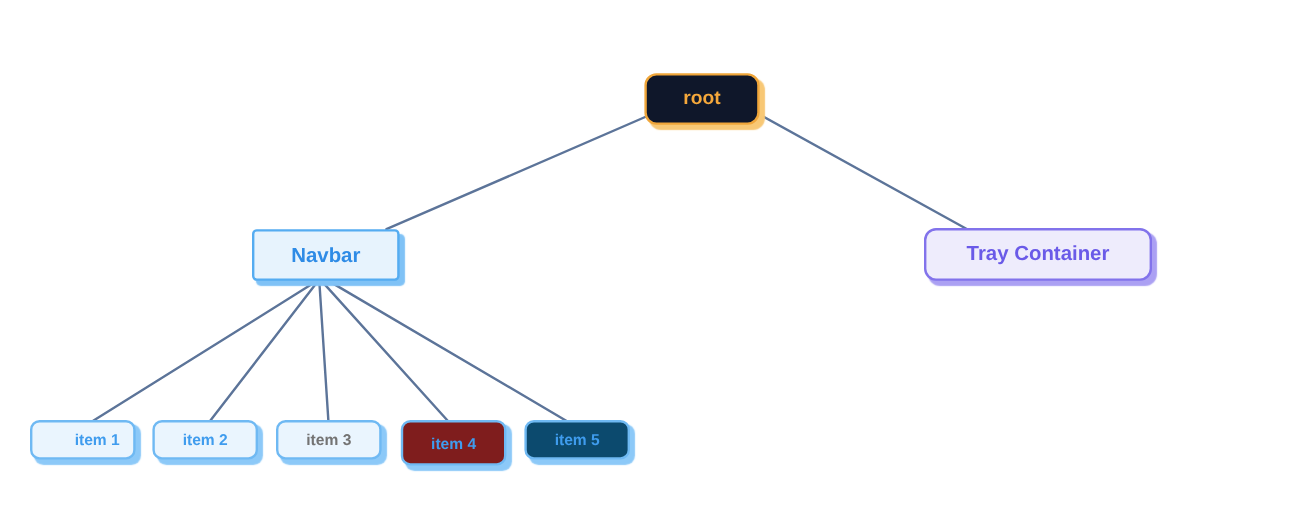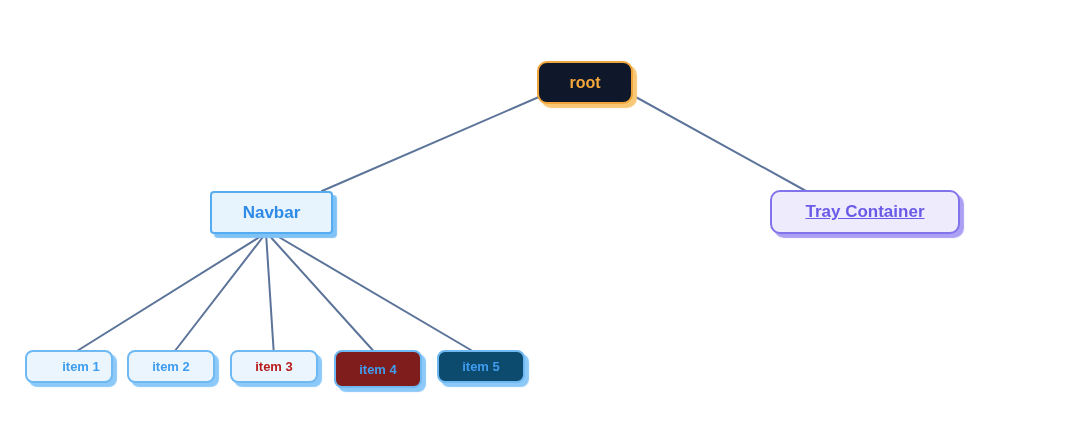--- a/index.html
+++ b/index.html
@@ -48,30 +48,30 @@
       <line x1="266" y1="233" x2="274" y2="356" stroke="#5C7499" stroke-width="2" stroke-linecap="round"></line>
       <line x1="267" y1="233" x2="378" y2="356" stroke="#5C7499" stroke-width="2" stroke-linecap="round"></line>
       <line x1="272" y1="233" x2="481" y2="356" stroke="#5C7499" stroke-width="2" stroke-linecap="round"></line>
     </svg>
 <div class="node" style="left: 537px; top: 37px; width: 96px; height: 43px; background: #0f172a; border: 2px solid rgb(240, 166, 58); border-radius: 10px; box-shadow: rgb(248, 200, 117) 4px 4px 1px; color: rgb(245, 168, 59); font-size: 16px; margin-top: 24px;">
       <span class="node-label">root</span>
     </div>
     <div class="node" style="left: 210px; top: 191px; width: 123px; height: 43px; background: rgb(231, 243, 253); border: 2px solid rgb(85, 172, 241); border-radius: 4px; box-shadow: rgb(127, 194, 246) 4px 4px 1px; color: rgb(46, 139, 230); font-size: 17px;">
       <span class="node-label">Navbar</span>
     </div>
-    <div class="node" style="left: 770px; top: 190px; width: 190px; height: 44px; background: rgb(238, 236, 252); border: 2px solid rgb(130, 115, 235); border-radius: 10px; box-shadow: rgb(171, 160, 243) 4px 4px 1px; color: rgb(106, 90, 232); font-size: 17px; text-decoration: underline;">
+    <div class="node" style="left: 770px; top: 190px; width: 190px; height: 44px; background: rgb(238, 236, 252); border: 2px solid rgb(130, 115, 235); border-radius: 10px; box-shadow: rgb(171, 160, 243) 4px 4px 1px; color: rgb(106, 90, 232); font-size: 17px;">
       <span class="node-label">Tray Container</span>
     </div>
     <div class="node" style="left: 25px; top: 350px; width: 88px; height: 33px; background: rgb(234, 245, 254); border: 2px solid rgb(111, 185, 243); border-radius: 8px; box-shadow: rgb(140, 201, 248) 4px 4px 1px; color: rgb(63, 156, 238); font-size: 13px; padding-left: 24px;">
       <span class="node-label">item 1</span>
     </div>
     <div class="node" style="left: 127px; top: 350px; width: 88px; height: 33px; background: rgb(234, 245, 254); border: 2px solid rgb(111, 185, 243); border-radius: 8px; box-shadow: rgb(140, 201, 248) 4px 4px 1px; color: rgb(63, 156, 238); font-size: 13px;">
       <span class="node-label">item 2</span>
     </div>
-    <div class="node" style="left: 230px; top: 350px; width: 88px; height: 33px; background: rgb(234, 245, 254); border: 2px solid rgb(111, 185, 243); border-radius: 8px; box-shadow: rgb(140, 201, 248) 4px 4px 1px; color: #b91c1c; font-size: 13px;">
+    <div class="node" style="left: 230px; top: 350px; width: 88px; height: 33px; background: rgb(234, 245, 254); border: 2px solid rgb(111, 185, 243); border-radius: 8px; box-shadow: rgb(140, 201, 248) 4px 4px 1px; color: #737373; font-size: 13px;">
       <span class="node-label">item 3</span>
     </div>
     <div class="node" style="left: 334px; top: 350px; width: 88px; height: 38px; background: #7f1d1d; border: 2px solid rgb(111, 185, 243); border-radius: 8px; box-shadow: rgb(140, 201, 248) 4px 4px 1px; color: rgb(63, 156, 238); font-size: 13px;">
       <span class="node-label">item 4</span>
     </div>
     <div class="node" style="left: 437px; top: 350px; width: 88px; height: 33px; background: #0c4a6e; border: 2px solid rgb(111, 185, 243); border-radius: 8px; box-shadow: rgb(140, 201, 248) 4px 4px 1px; color: rgb(63, 156, 238); font-size: 13px;">
       <span class="node-label">item 5</span>
     </div>
   </div>
 

